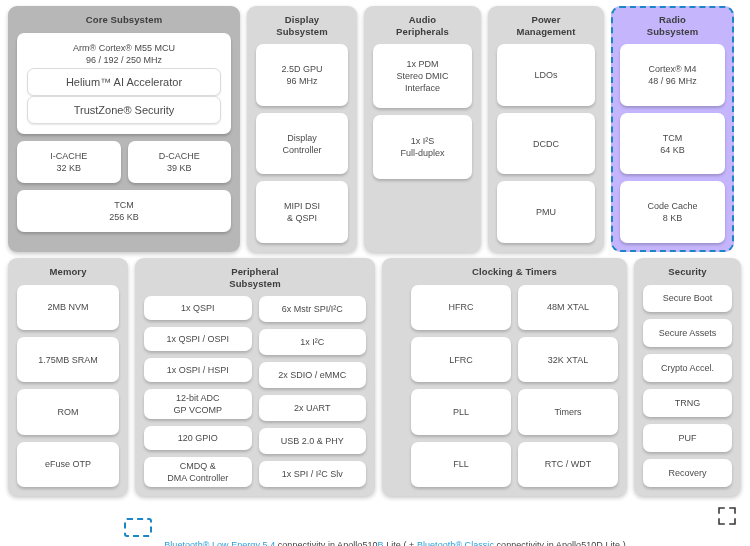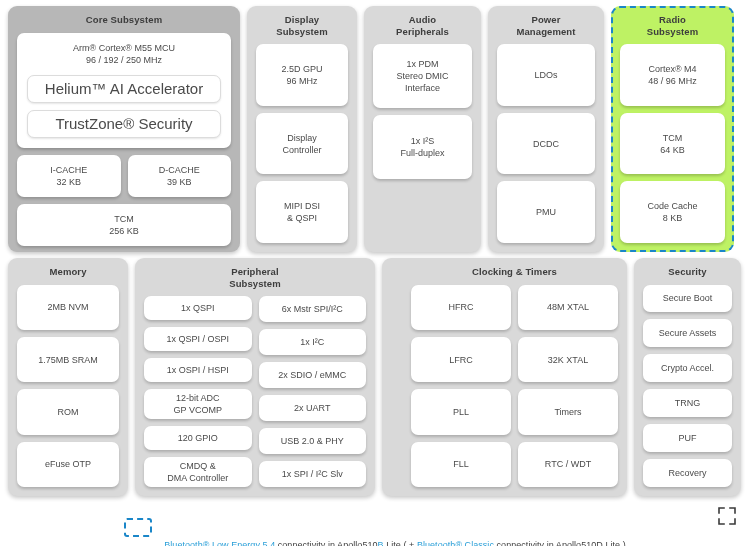--- a/index.html
+++ b/index.html
@@ -39,21 +39,21 @@
     background: #d9d9d9;
     border-radius: 9px;
     box-shadow: 0 2px 4px rgba(0,0,0,0.22);
     padding: 8px 9px 9px 9px;
     box-sizing: border-box;
     display: flex;
     flex-direction: column;
   }
   .panel.core      { background: #b7b7b7; }
   .panel.dashed {
-    background: #bef264;
+    background: #c4b5fd;
     border: 2px dashed #1a86c8;
     box-shadow: none;
     padding: 6px 7px 7px 7px;
   }
 
   .panel-title {
     text-align: center;
     font-size: 9.5px;
     font-weight: bold;
     color: #3d3d3d;
@@ -102,38 +102,37 @@
   
   .subcard {
     background: #ffffff;
     border: 1px solid #dcdcdc;
     border-radius: 7px;
     box-shadow: 0 1px 2px rgba(0,0,0,0.10);
     display: flex;
     align-items: center;
     justify-content: center;
     text-align: center;
-    font-size: 15px;
+    font-size: 11px;
     line-height: 12px;
     color: #4a4a4a;
     padding: 3px 4px;
     box-sizing: border-box;
     height: 28px;
   }
 
   
   .mcu-card {
     background: #ffffff;
     border-radius: 7px;
     box-shadow: 0 2px 3px rgba(0,0,0,0.22);
     padding: 9px 10px 10px 10px;
     box-sizing: border-box;
     display: flex;
     flex-direction: column;
-    gap: 7px;
     flex: 0 0 auto;
     justify-content: center;
   }
   .mcu-title {
     text-align: center;
     font-size: 9px;
     line-height: 12.5px;
     color: #4a4a4a;
     white-space: pre-line;
     margin-bottom: 1px;

